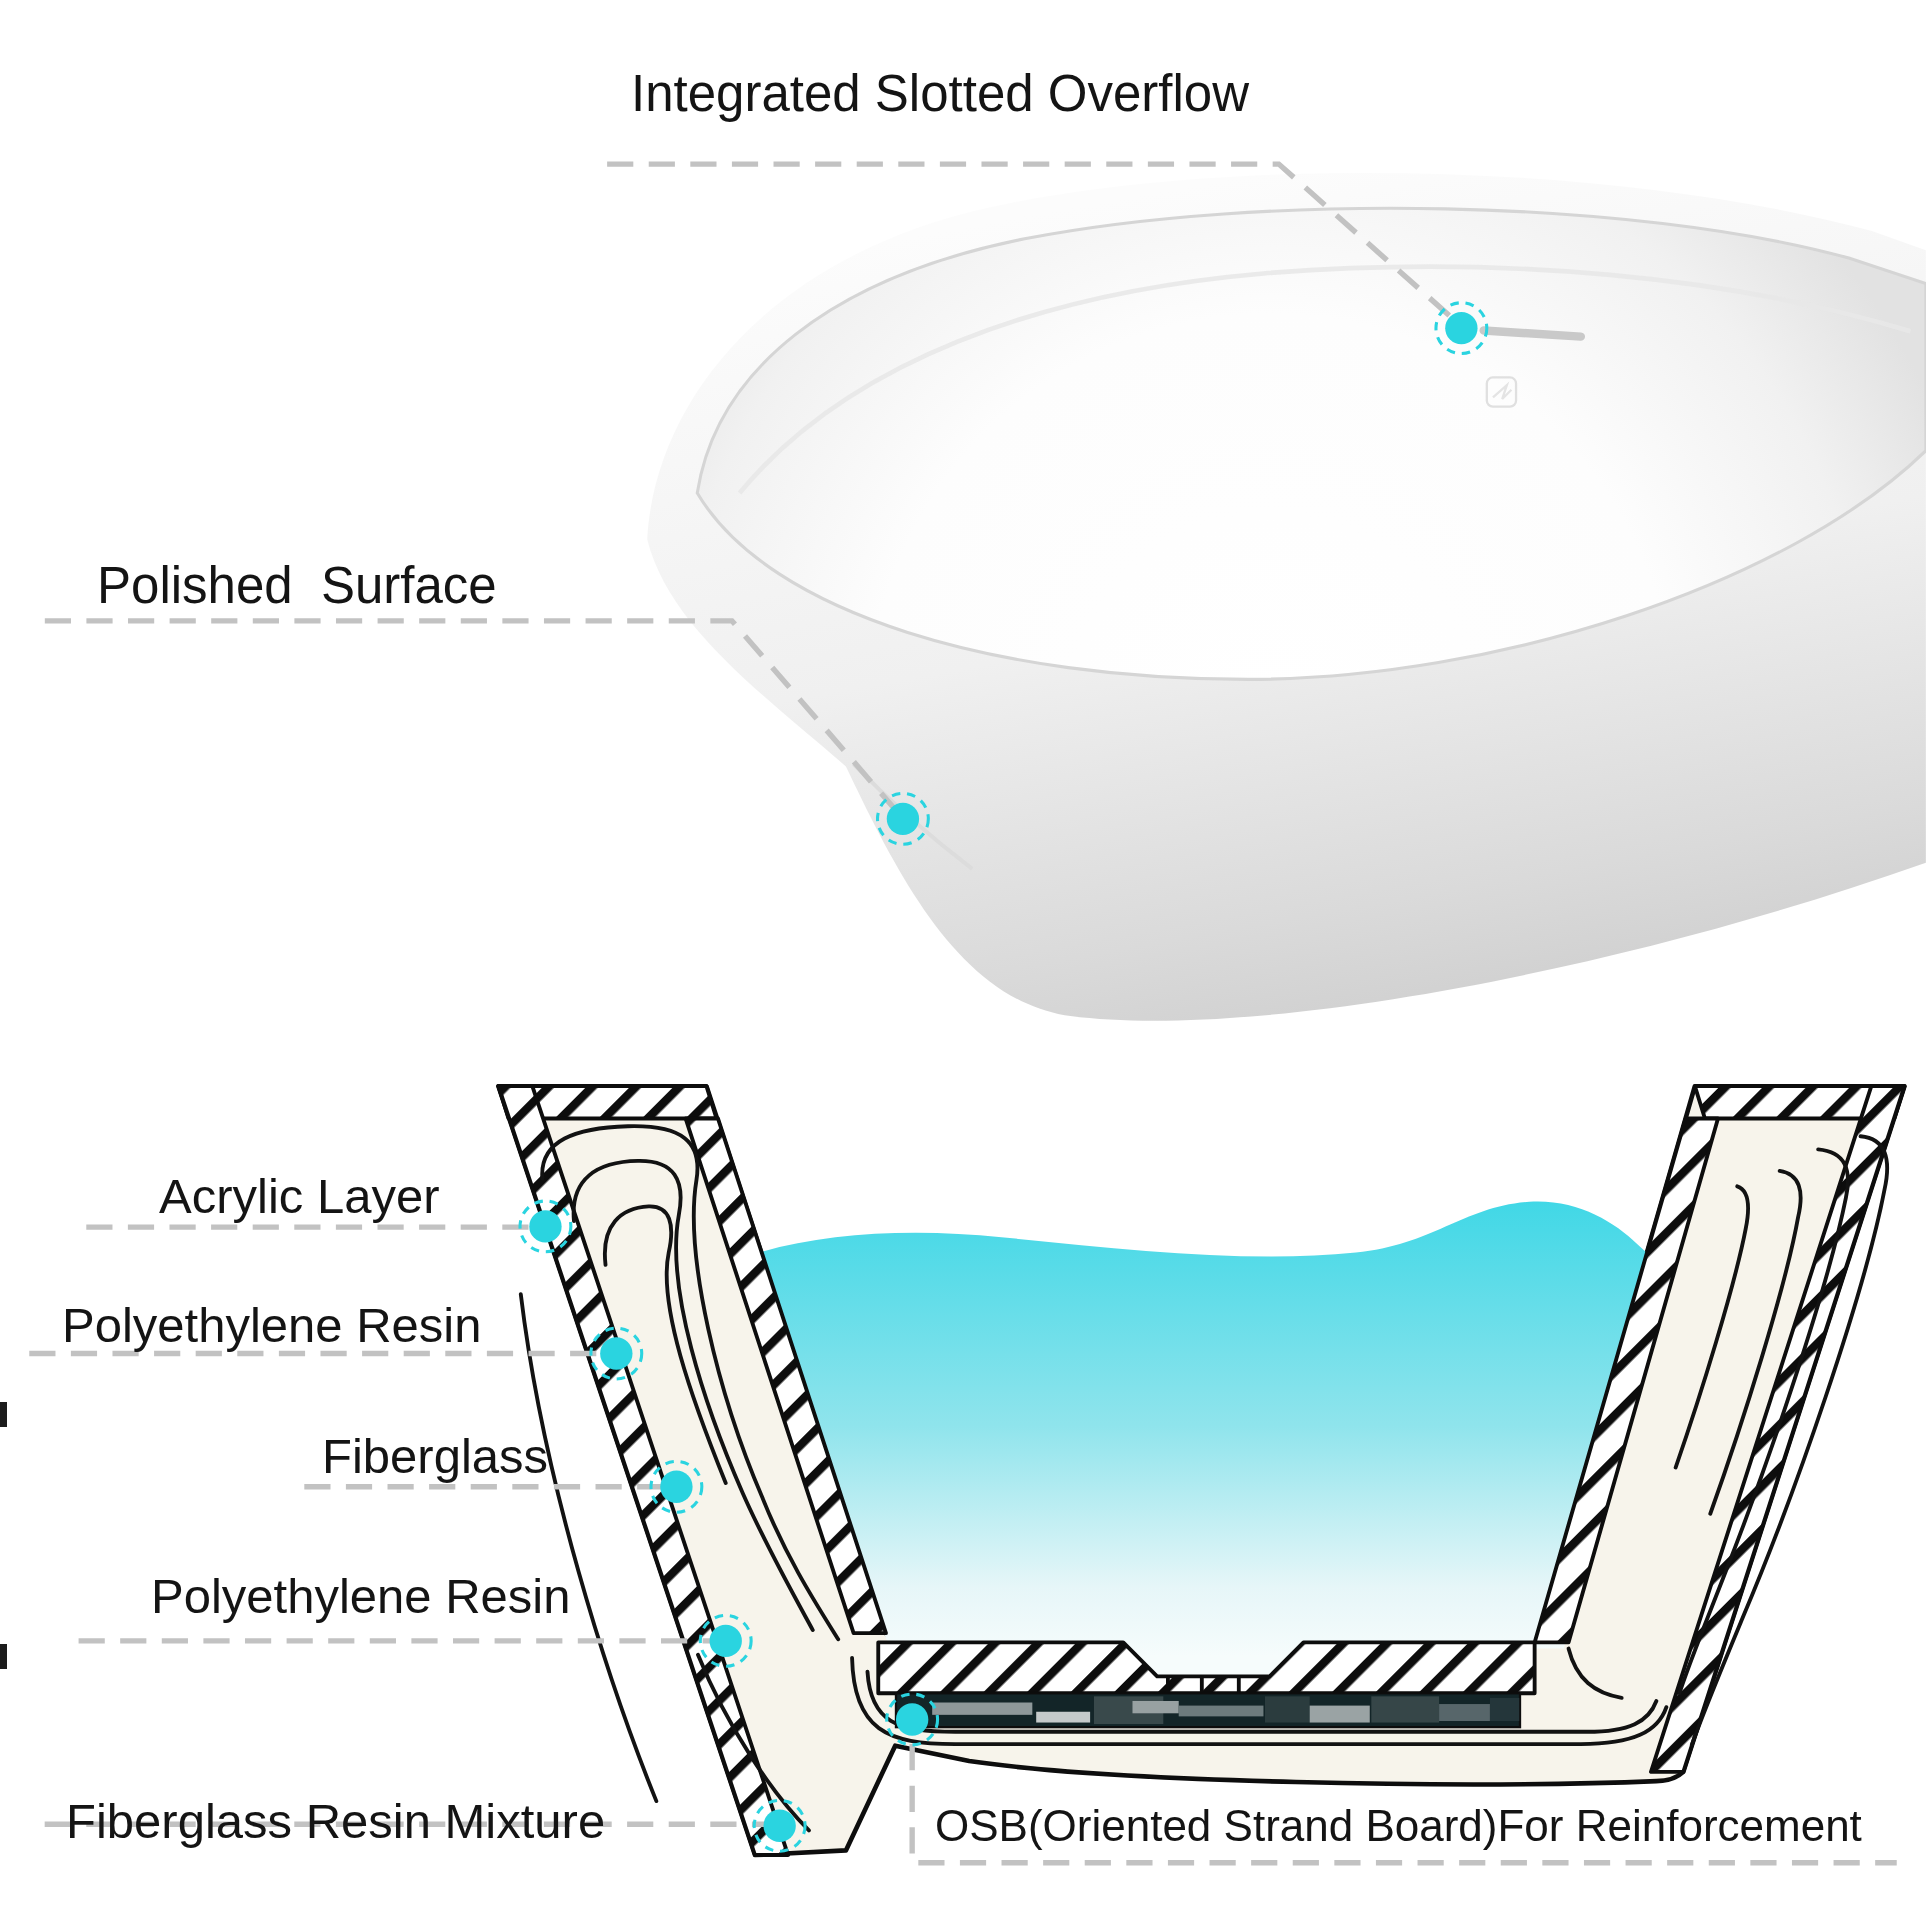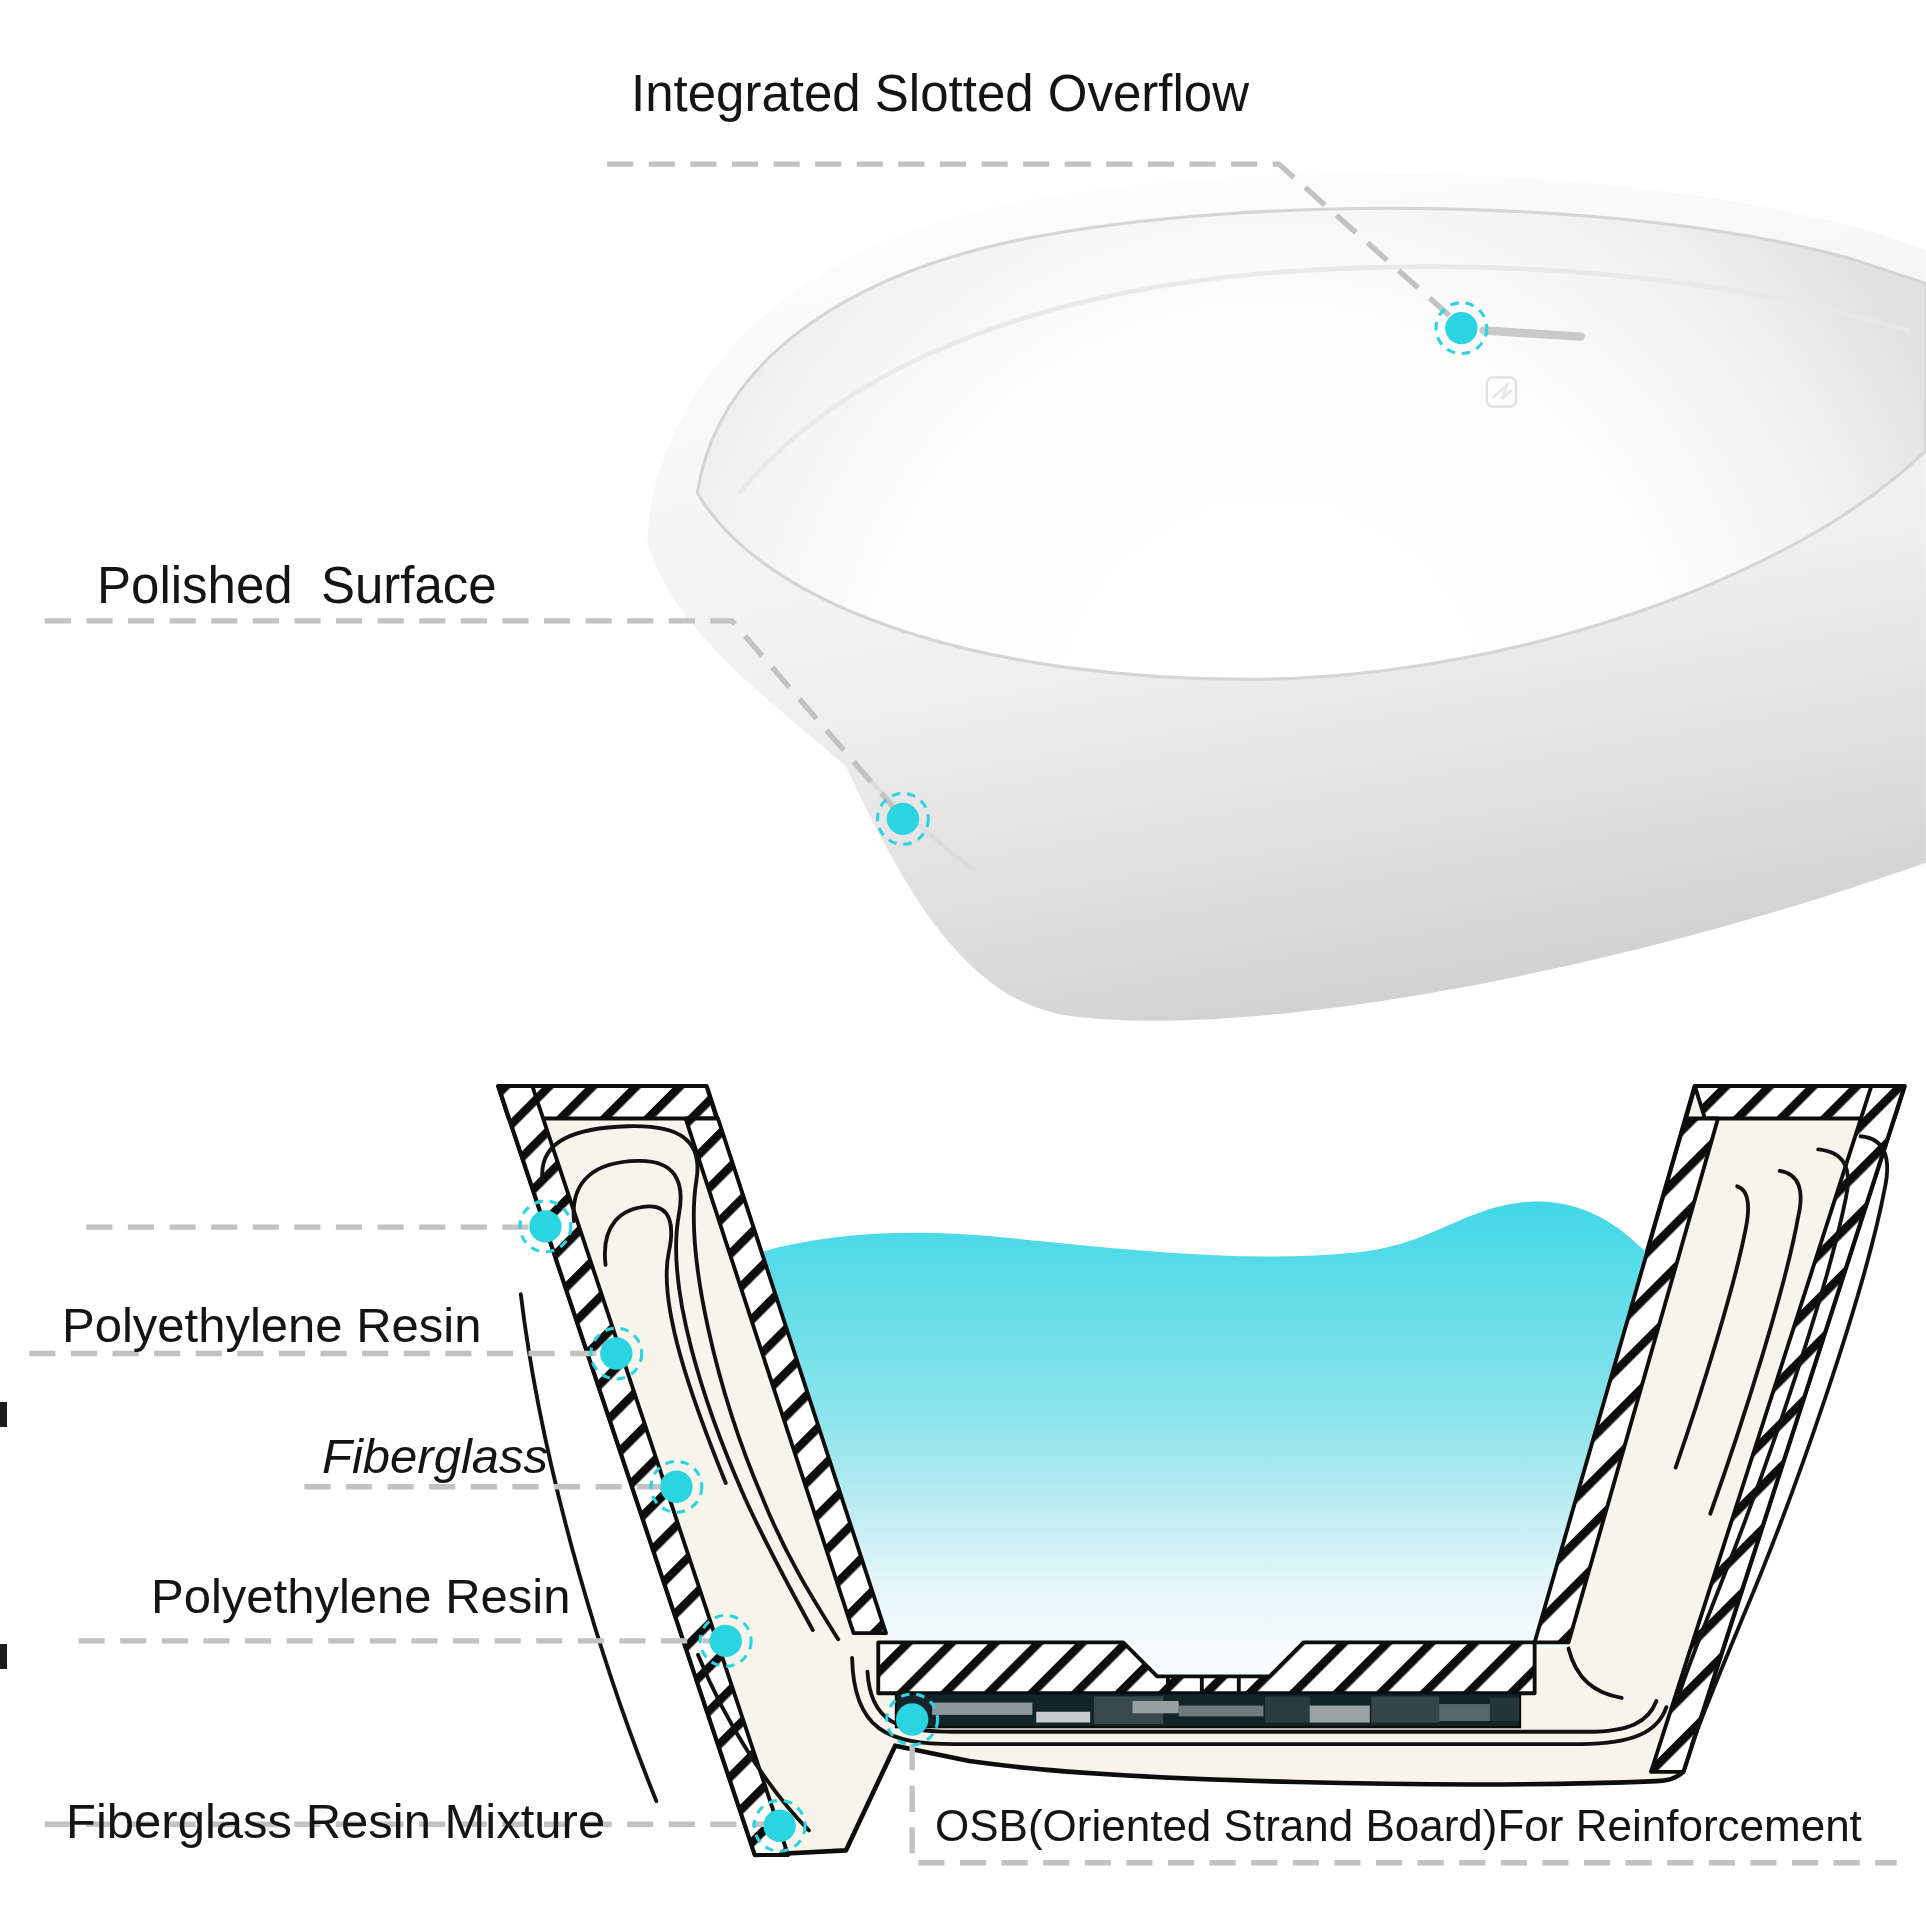--- a/index.html
+++ b/index.html
@@ -206,24 +206,25 @@
         <circle cx="1184" cy="852" r="21" fill="#2AD4E0"></circle>
         <circle cx="1184" cy="852" r="33" fill="none" stroke="#2AD4E0" stroke-width="4" stroke-dasharray="11 9"></circle>
       </g>
     </g>
   </svg>
 
   <div class="lbl lbl-big center-x" style="left:940px; top:66px;">Integrated Slotted Overflow</div>
 
   <div class="lbl lbl-big pre" style="left:97px; top:558px;">Polished  Surface</div>
 
+  <div class="lbl lbl-side" style="left:159px; top:1170px;">Acrylic Layer</div>
 
   <div class="lbl lbl-side" style="left:62px; top:1299px;">Polyethylene Resin</div>
 
-  <div class="lbl lbl-side" style="left:322px; top:1430px;font-style:italic;">Fiberglass</div>
+  <div class="lbl lbl-side" style="left:322px; top:1430px;">Fiberglass</div>
 
   <div class="lbl lbl-side" style="left:151px; top:1570px;">Polyethylene Resin</div>
 
   <div class="lbl lbl-side" style="left:66px; top:1751px;margin-top:44px;">Fiberglass Resin Mixture</div>
 
   <div class="lbl lbl-osb" style="left:935px; top:1802px;">OSB(Oriented Strand Board)For Reinforcement</div>
 
   <div class="edge-frag" style="top:1402px;height:25px;"></div>
   <div class="edge-frag" style="top:1644px;height:25px;"></div>
 

